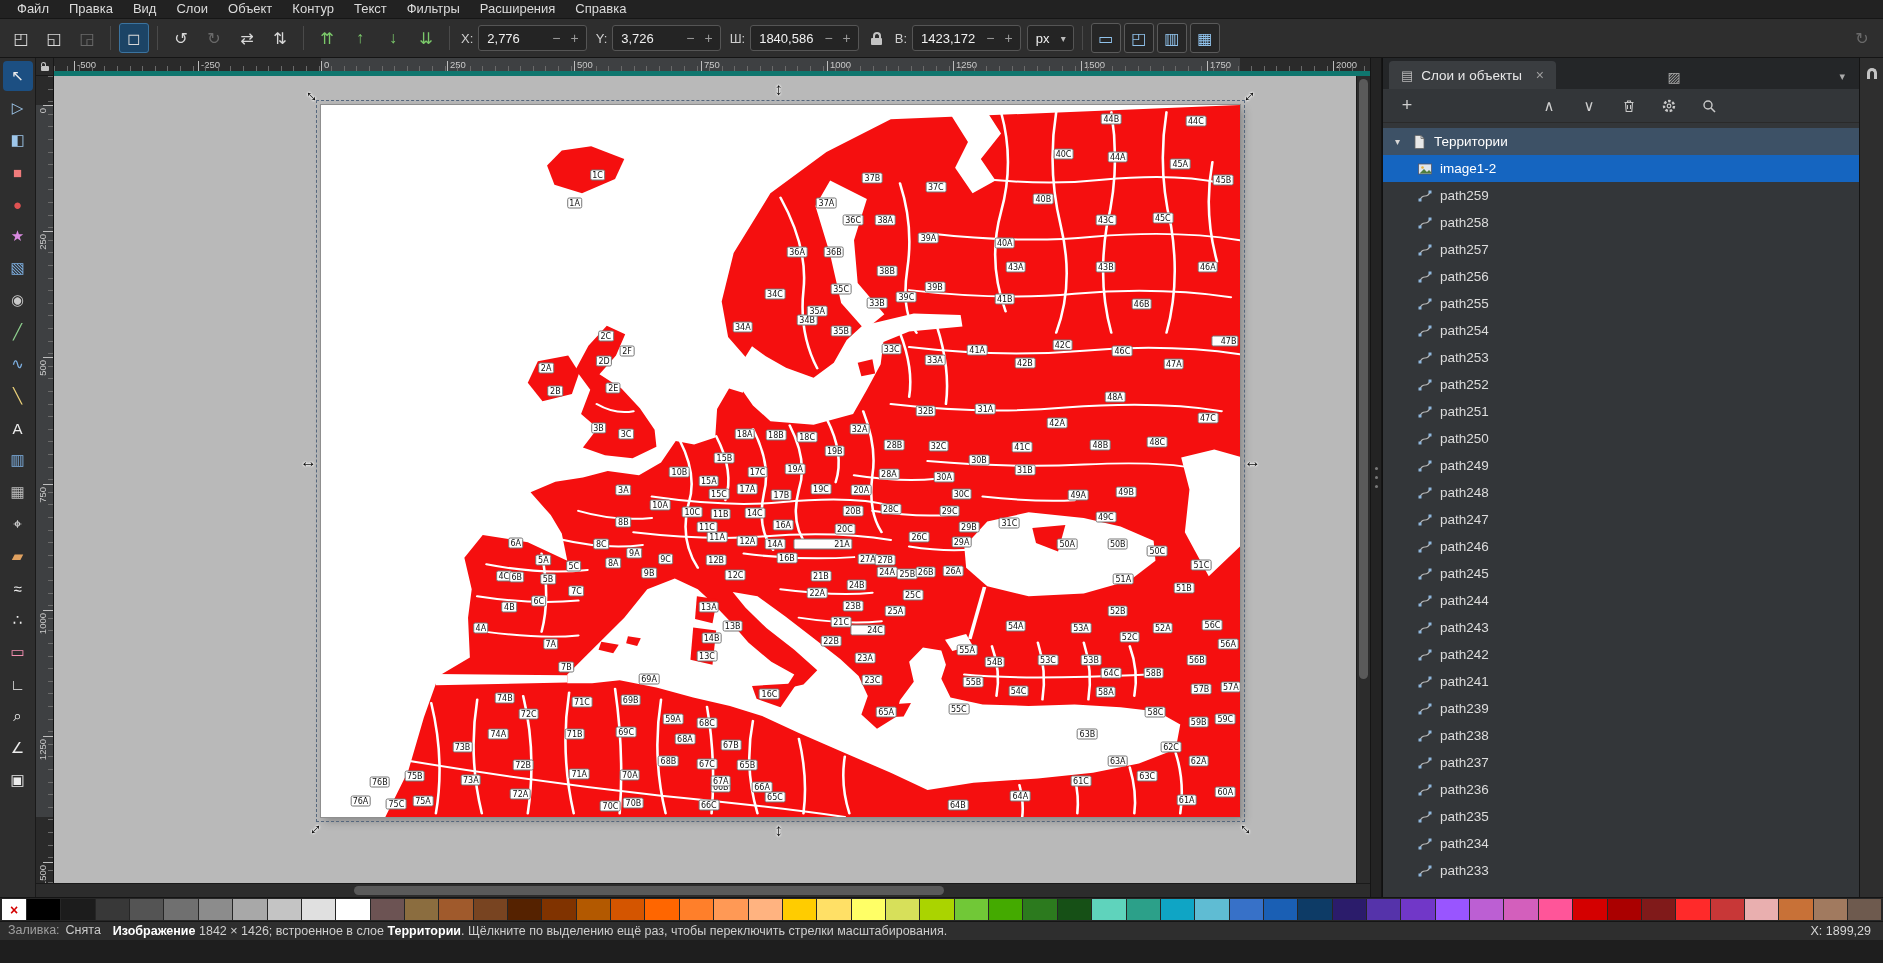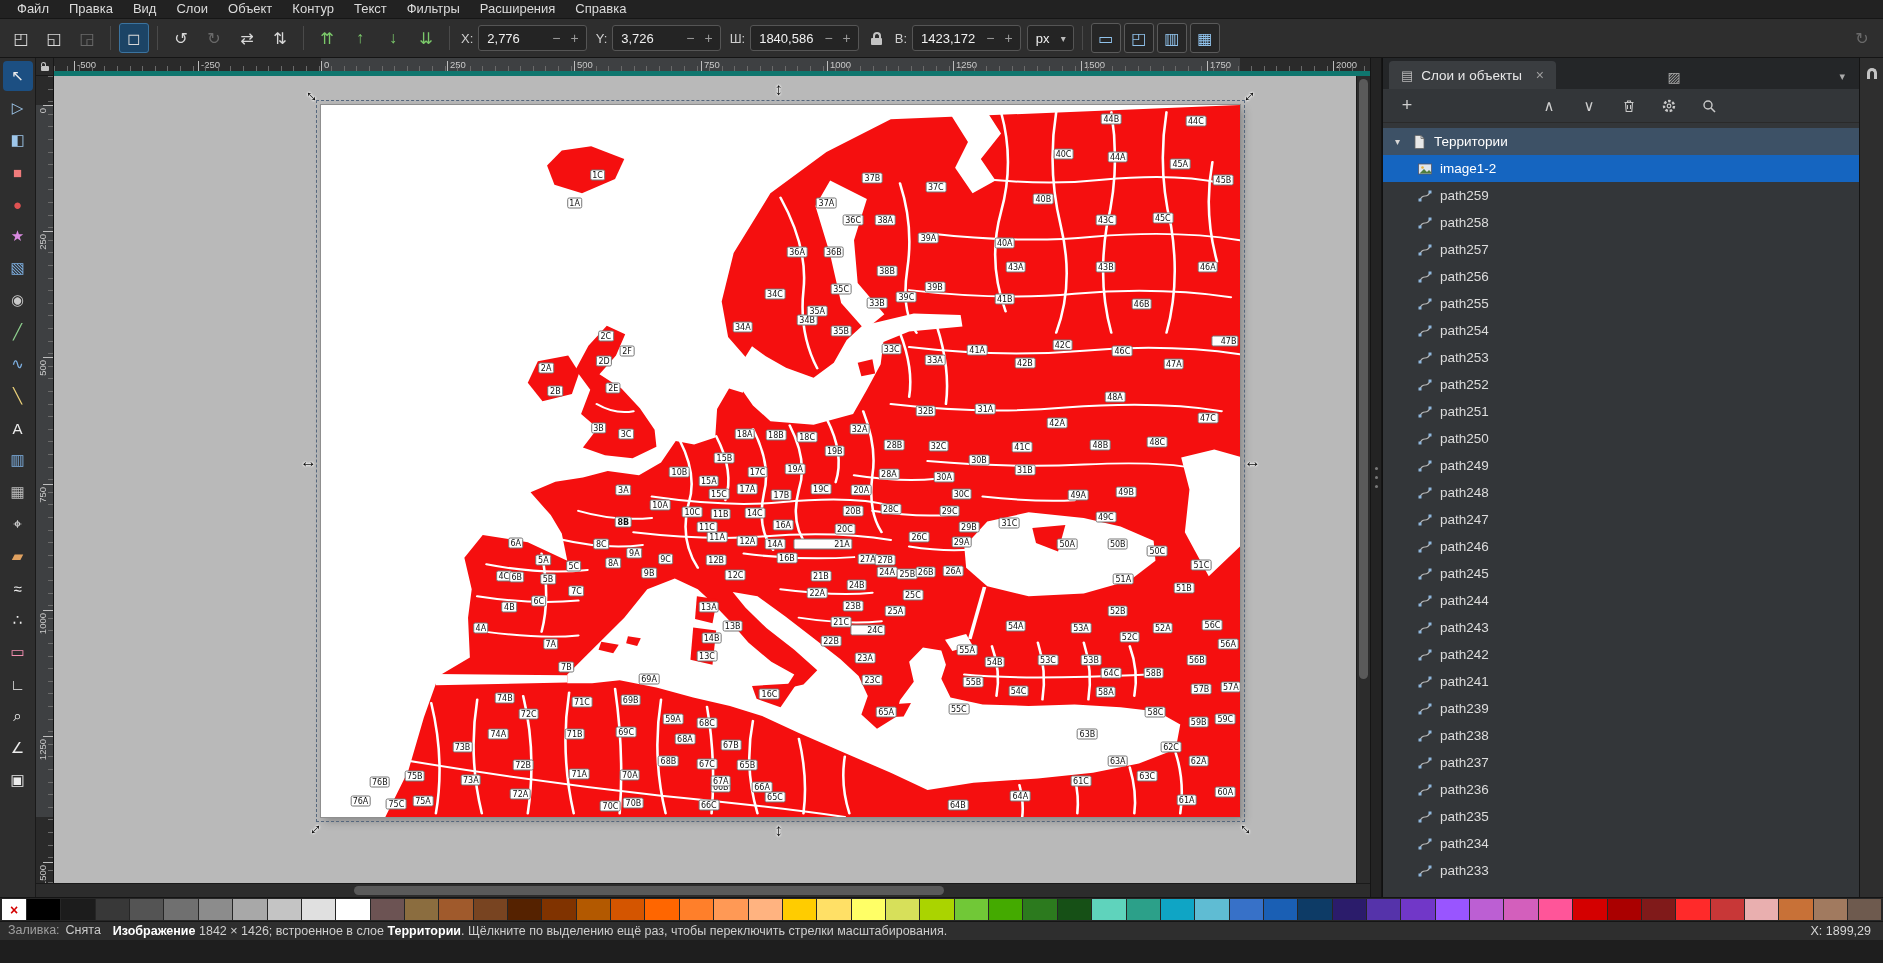--- a/index.html
+++ b/index.html
@@ -491,21 +491,21 @@
                 <div class="maplabel" style="left: 24.2%; top: 63.9%;">5A</div>
                 <div class="maplabel" style="left: 24.7%; top: 66.6%;">5B</div>
                 <div class="maplabel" style="left: 27.5%; top: 64.8%;">5C</div>
                 <div class="maplabel" style="left: 21.2%; top: 61.5%;">6A</div>
                 <div class="maplabel" style="left: 21.3%; top: 66.3%;">6B</div>
                 <div class="maplabel" style="left: 23.7%; top: 69.6%;">6C</div>
                 <div class="maplabel" style="left: 25%; top: 75.7%;">7A</div>
                 <div class="maplabel" style="left: 26.7%; top: 78.9%;">7B</div>
                 <div class="maplabel" style="left: 27.8%; top: 68.3%;">7C</div>
                 <div class="maplabel" style="left: 31.8%; top: 64.3%;">8A</div>
-                <div class="maplabel" style="left: 32.9%; top: 58.5%; font-weight: bold;">8B</div>
+                <div class="maplabel" style="left: 32.9%; top: 58.5%;">8B</div>
                 <div class="maplabel" style="left: 30.5%; top: 61.6%;">8C</div>
                 <div class="maplabel" style="left: 34.1%; top: 62.9%;">9A</div>
                 <div class="maplabel" style="left: 35.7%; top: 65.8%;">9B</div>
                 <div class="maplabel" style="left: 37.5%; top: 63.7%;">9C</div>
                 <div class="maplabel" style="left: 36.9%; top: 56.2%;">10A</div>
                 <div class="maplabel" style="left: 39%; top: 51.6%;">10B</div>
                 <div class="maplabel" style="left: 40.4%; top: 57.2%;">10C</div>
                 <div class="maplabel" style="left: 43.1%; top: 60.7%;">11A</div>
                 <div class="maplabel" style="left: 43.5%; top: 57.5%;">11B</div>
                 <div class="maplabel" style="left: 42%; top: 59.2%;">11C</div>

